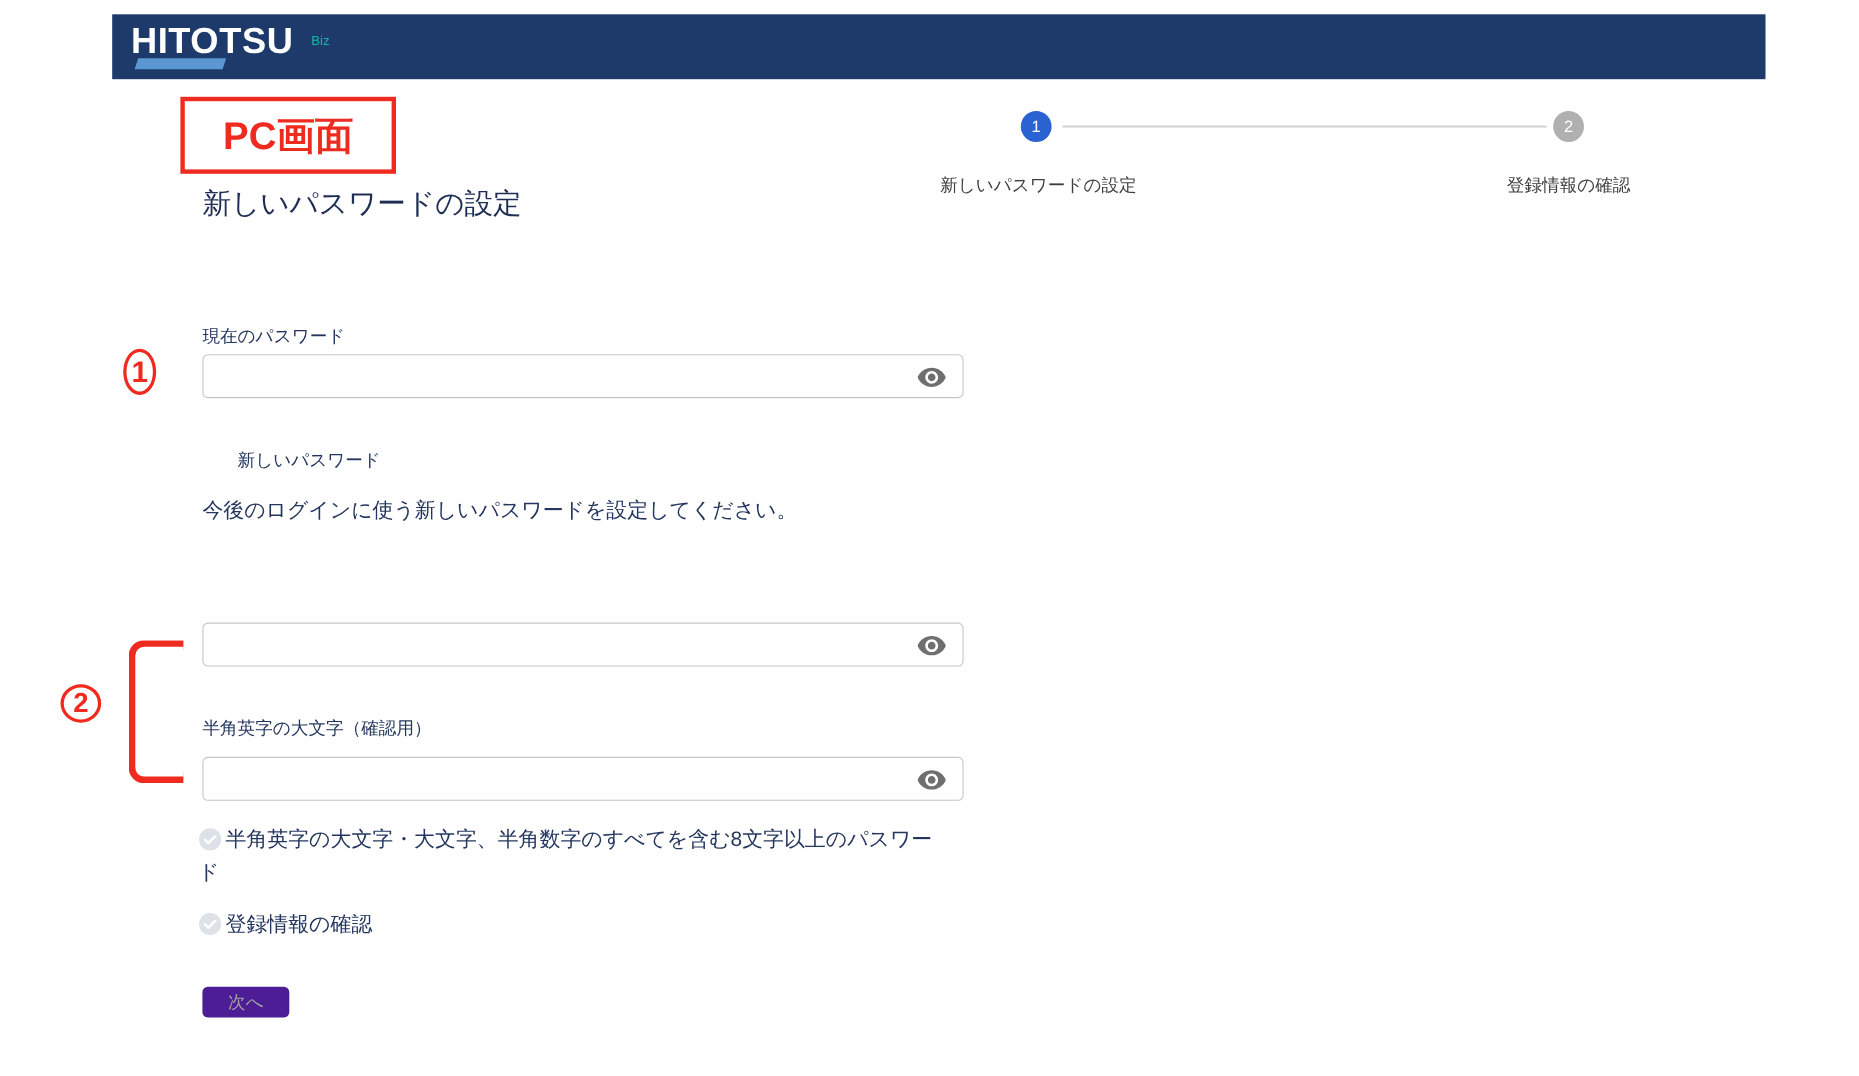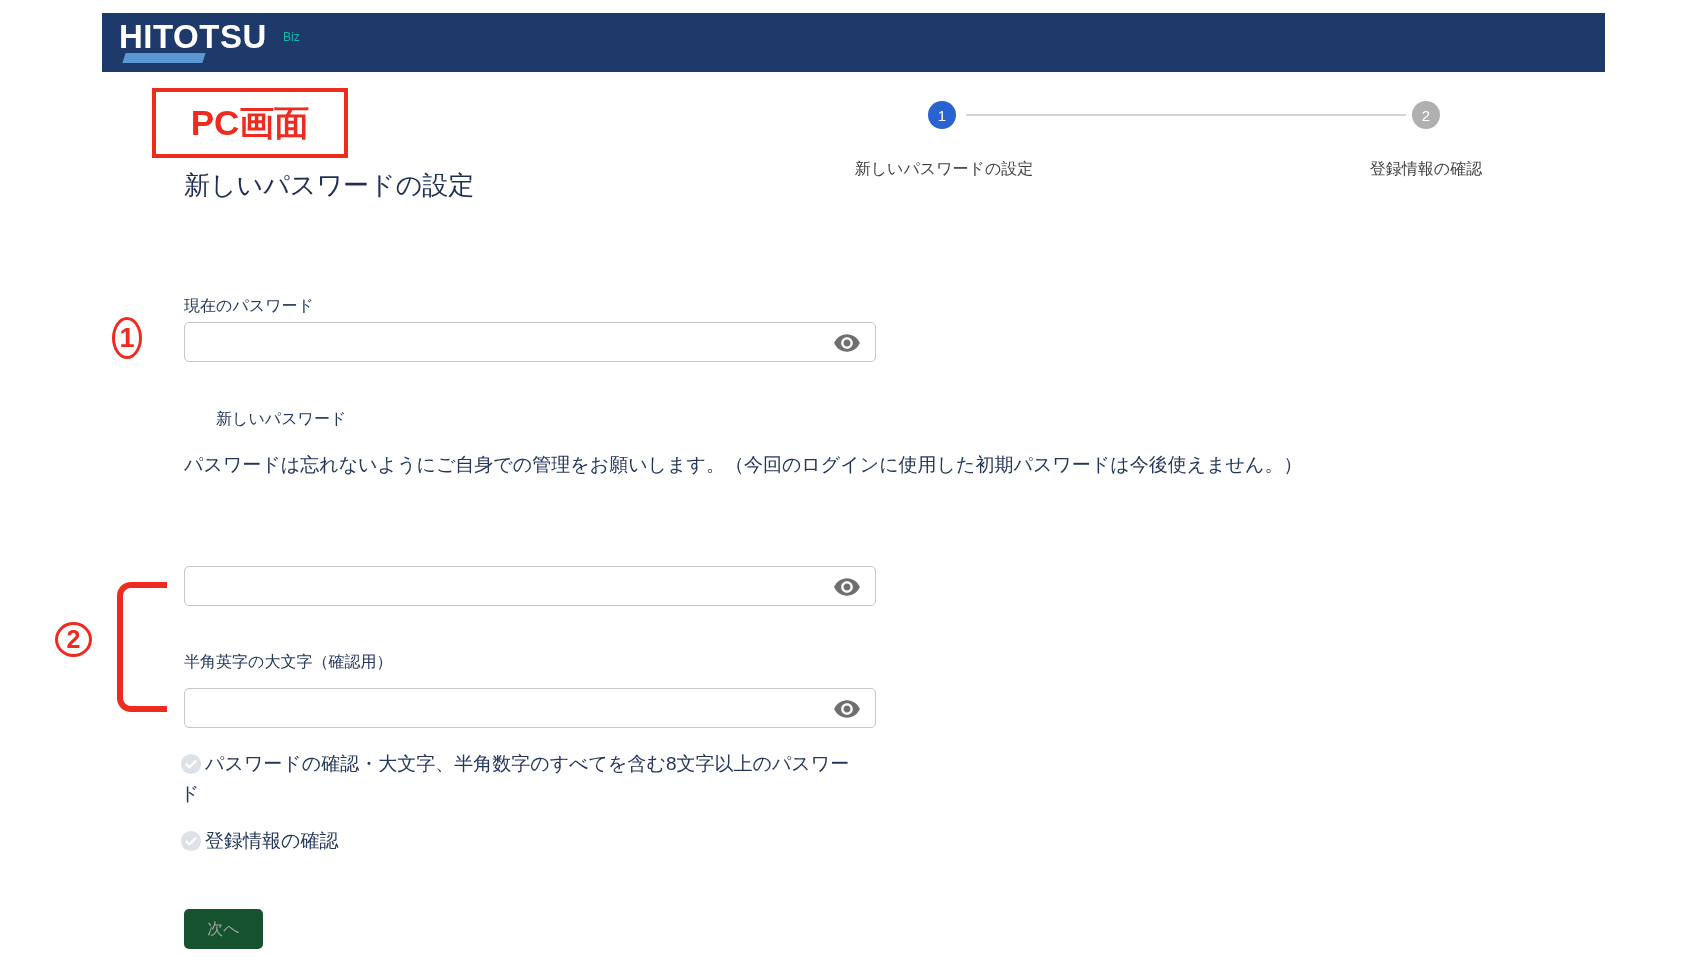--- a/index.html
+++ b/index.html
@@ -6,21 +6,21 @@
   .page {
     position:relative; width:1690px; height:978px; background:#ffffff;
     font-family:"Liberation Sans","DejaVu Sans",sans-serif; overflow:hidden;
   }
   
   .navbar { position:absolute; left:102px; top:13px; width:1503px; height:59px; background:#1d3a6b; }
   .brand { position:absolute; left:17px; top:5px; color:#ffffff; font-size:33px; font-weight:bold; letter-spacing:0.5px; }
   .brand-underline { position:absolute; left:22px; top:40px; width:80px; height:10px; background:#5b97d2; transform:skewX(-18deg); }
   .brand-suffix { position:absolute; left:181px; top:17px; color:#14b8a6; font-size:12px; }
   
-  .pc-box { position:absolute; left:152px; top:88px; width:188px; height:62px; border:4px solid #ee2b1e;
+  .pc-box { position:absolute; left:164px; top:88px; width:188px; height:62px; border:4px solid #ee2b1e;
             display:flex; align-items:center; justify-content:center; background:#fff; }
   .pc-box span { color:#ee2b1e; font-size:35px; font-weight:bold; }
   
   .page-title { position:absolute; left:184px; top:168px; font-size:26px; font-weight:500; color:#1f2e55; }
   
   .step-circle { position:absolute; width:28px; height:28px; border-radius:50%; color:#fff; font-size:15px;
                  display:flex; align-items:center; justify-content:center; }
   .step-circle.active { background:#2a62d2; }
   .step-circle.inactive { background:#b0b0b0; }
   #step1 { left:928px; top:101px; }
@@ -50,22 +50,22 @@
   #marker-2 { left:55px; top:622px; width:37px; height:35px; font-size:25px; }
   .bracket { position:absolute; left:117px; top:582px; width:50px; height:130px;
              border-left:6px solid #ee2b1e; border-top:6px solid #ee2b1e; border-bottom:6px solid #ee2b1e;
              border-radius:14px 0 0 14px; box-sizing:border-box; }
   
   .validation { position:absolute; left:180px; font-size:19px; line-height:30px; color:#24365e; width:700px; }
   #validation-1 { top:749px; }
   #validation-2 { top:826px; }
   .v-icon { display:inline-block; vertical-align:-5px; margin-right:3px; }
   
-  .submit-btn { position:absolute; left:184px; top:897px; width:79px; height:40px; background:#14532d;
-                border:none; border-radius:5px; color:#a3a3a3; font-size:16px; cursor:default;margin-top:12px; }
+  .submit-btn { position:absolute; left:184px; top:897px; width:79px; height:28px; background:#4c1d95;
+                border:none; border-radius:5px; color:#a3a3a3; font-size:16px; cursor:default; }
 </style>
 </head>
 <body>
 
 <div class="page">
 
   <div class="navbar">
     <div class="brand">HITOTSU</div>
     <div class="brand-underline"></div>
     <div class="brand-suffix">Biz</div>
@@ -94,21 +94,21 @@
   <div class="field-label" id="label-current">現在のパスワード</div>
   <div class="input-wrap" id="input-current">
     <input type="password" value="" style="">
     <svg class="eye" viewBox="0 0 24 24" fill="#6f6f6f">
       <path d="M12 4.5C7 4.5 2.73 7.61 1 12c1.73 4.39 6 7.5 11 7.5s9.27-3.11 11-7.5C21.27 7.61 17 4.5 12 4.5zM12 17c-2.76 0-5-2.24-5-5s2.24-5 5-5 5 2.24 5 5-2.24 5-5 5zm0-8c-1.66 0-3 1.34-3 3s1.34 3 3 3 3-1.34 3-3-1.34-3-3-3z"></path>
     </svg>
   </div>
 
   <div class="field-label" id="label-new">新しいパスワード</div>
   <div class="instructions">
-    <div>パスワードは忘れないようにご自身での管理をお願いします。（今回のログインに使用した初期パスワードは今後使えません。）</div>
+    <div>今後のログインに使う新しいパスワードを設定してください。</div>
   </div>
   <div class="input-wrap" id="input-new">
     <input type="password" value="" style="">
     <svg class="eye" viewBox="0 0 24 24" fill="#6f6f6f">
       <path d="M12 4.5C7 4.5 2.73 7.61 1 12c1.73 4.39 6 7.5 11 7.5s9.27-3.11 11-7.5C21.27 7.61 17 4.5 12 4.5zM12 17c-2.76 0-5-2.24-5-5s2.24-5 5-5 5 2.24 5 5-2.24 5-5 5zm0-8c-1.66 0-3 1.34-3 3s1.34 3 3 3 3-1.34 3-3-1.34-3-3-3z"></path>
     </svg>
   </div>
 
   <div class="bracket"></div>
   <div class="num-marker" id="marker-2">
@@ -120,21 +120,21 @@
     <input type="password" value="" style="">
     <svg class="eye" viewBox="0 0 24 24" fill="#6f6f6f">
       <path d="M12 4.5C7 4.5 2.73 7.61 1 12c1.73 4.39 6 7.5 11 7.5s9.27-3.11 11-7.5C21.27 7.61 17 4.5 12 4.5zM12 17c-2.76 0-5-2.24-5-5s2.24-5 5-5 5 2.24 5 5-2.24 5-5 5zm0-8c-1.66 0-3 1.34-3 3s1.34 3 3 3 3-1.34 3-3-1.34-3-3-3z"></path>
     </svg>
   </div>
 
   <div class="validation" id="validation-1">
     <svg class="v-icon" viewBox="0 0 24 24" width="22" height="22">
       <circle cx="12" cy="12" r="11" fill="#dde2e8"></circle>
       <path d="M7 12.5l3.2 3.2L17 9" stroke="#ffffff" stroke-width="2.5" fill="none" stroke-linecap="round" stroke-linejoin="round"></path>
-    </svg><span>パスワードの確認・大文字、半角数字のすべてを含む8文字以上のパスワー</span><br>
+    </svg><span>半角英字の大文字・大文字、半角数字のすべてを含む8文字以上のパスワー</span><br>
     <span>ド</span>
   </div>
   <div class="validation" id="validation-2">
     <svg class="v-icon" viewBox="0 0 24 24" width="22" height="22">
       <circle cx="12" cy="12" r="11" fill="#dde2e8"></circle>
       <path d="M7 12.5l3.2 3.2L17 9" stroke="#ffffff" stroke-width="2.5" fill="none" stroke-linecap="round" stroke-linejoin="round"></path>
     </svg><span>登録情報の確認</span>
   </div>
 
   <button class="submit-btn" disabled="">次へ</button>

